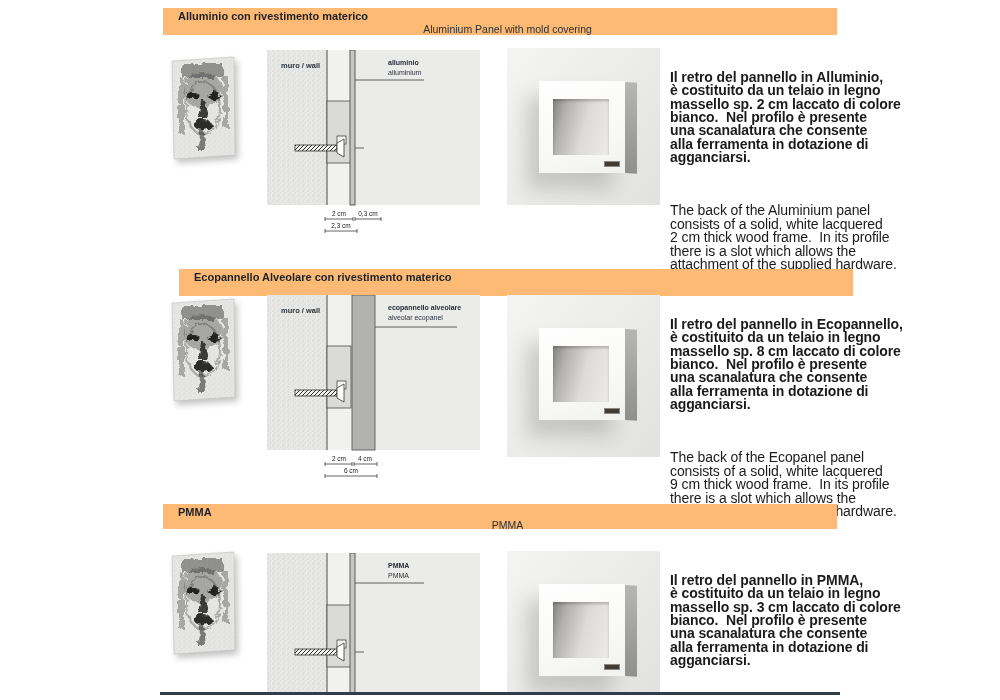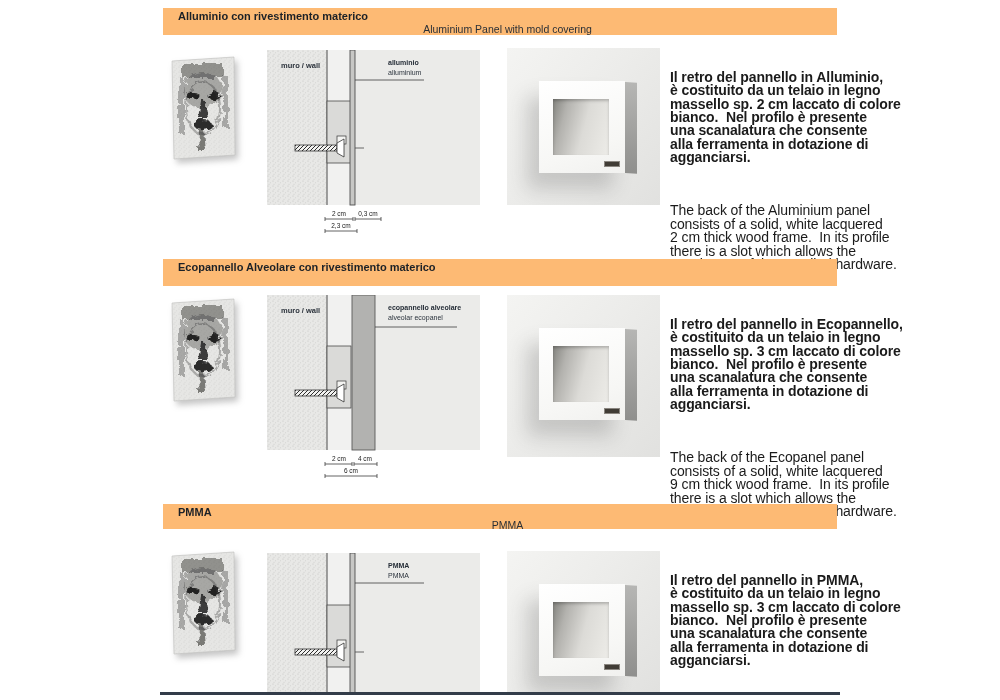--- a/index.html
+++ b/index.html
@@ -137,21 +137,21 @@
 una scanalatura che consente
 alla ferramenta in dotazione di
 agganciarsi.</p>
     <p class="en">The back of the Aluminium panel
 consists of a solid, white lacquered
 2 cm thick wood frame.  In its profile
 there is a slot which allows the
 attachment of the supplied hardware.</p>
   </div>
 
-  <div class="section-header" style="top:259px;">
+  <div class="section-header" style="top:269px;margin-left:16px;">
     <div class="hdr-title">Ecopannello Alveolare con rivestimento materico</div>
   </div>
 
   <div class="art" style="left:168px;top:298px;">
     <svg viewBox="0 0 70 104">
         <use href="#art-g"></use>
       </svg>
   </div>
 
   <svg class="diagram" style="left:267px;top:295px;" width="213" height="185" viewBox="0 0 213 185">
@@ -188,21 +188,21 @@
     <div class="frame">
       <div class="frame-side"></div>
       <div class="frame-opening"></div>
       <div class="frame-plaque"></div>
     </div>
   </div>
 
   <div class="desc" style="left:670px;top:291px;">
     <p class="it">Il retro del pannello in Ecopannello,
 è costituito da un telaio in legno
-massello sp. 3 cm laccato di colore
+massello sp. 8 cm laccato di colore
 bianco.  Nel profilo è presente
 una scanalatura che consente
 alla ferramenta in dotazione di
 agganciarsi.</p>
     <p class="en">The back of the Ecopanel panel
 consists of a solid, white lacquered
 9 cm thick wood frame.  In its profile
 there is a slot which allows the
 attachment of the supplied hardware.</p>
   </div>

